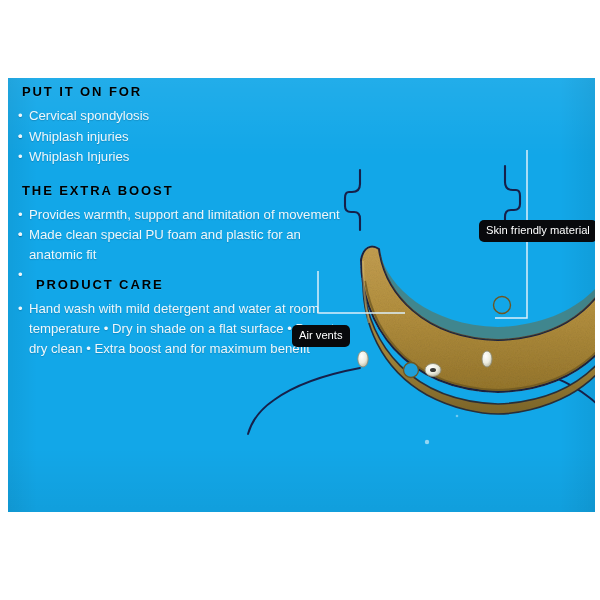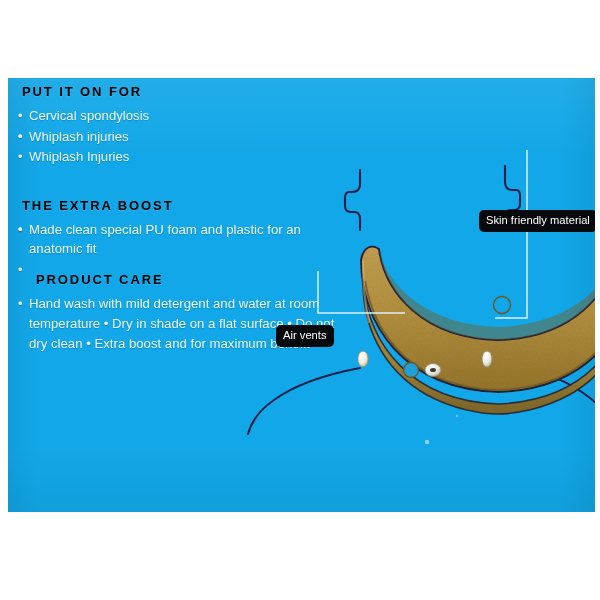--- a/index.html
+++ b/index.html
@@ -48,21 +48,21 @@
   }
 
   .heading {
     color: #000000;
     font-weight: bold;
     font-size: 13px;
     letter-spacing: 1.9px;
     margin: 0 0 7px 6px;
     text-shadow: 0 1px 0 rgba(255,255,255,0.10);
   }
-  .heading.h-boost { margin-top: 31px; }
+  .heading.h-boost { margin-top: 16px; }
   .heading.h-care  { margin-top: 13px; margin-left: 20px; }
 
   ul.bullets {
     list-style: none;
     margin: 0;
     padding: 0;
   }
   ul.bullets li {
     position: relative;
     color: #eef7fb;
@@ -87,22 +87,22 @@
     position: absolute;
     background: #08090c;
     color: #ffffff;
     font-size: 11.2px;
     line-height: 1;
     padding: 5px 7px 6px 7px;
     border-radius: 5px;
     white-space: nowrap;
     z-index: 9;
   }
-  #badge-skin { left: 471px; top: 132px; }
-  #badge-vent { left: 268px; top: 247px; }
+  #badge-skin { left: 471px; top: 142px; }
+  #badge-vent { left: 284px; top: 247px; }
 
   
   #art {
     position: absolute;
     left: 0; top: 0;
     width: 587px; height: 434px;
     z-index: 5;
   }
 </style>
 </head>
@@ -208,21 +208,21 @@
       <h2 class="heading">PUT IT ON FOR</h2>
       <ul class="bullets">
         <li><span class="dot">•</span><span>Cervical spondylosis</span></li>
         <li><span class="dot">•</span></li>
         <li><span class="dot">•</span><span>Whiplash injuries</span></li>
         <li><span class="dot">•</span><span>Whiplash Injuries</span></li>
       </ul>
 
       <h2 class="heading h-boost">THE EXTRA BOOST</h2>
       <ul class="bullets">
-        <li><span class="dot">•</span></li>
+        <li><span class="dot">•</span><span>Provides warmth, support and limitation of movement</span></li>
         <li><span class="dot">•</span></li>
         <li><span class="dot">•</span><span>Made clean special PU foam and plastic for an anatomic fit</span></li>
         <li><span class="dot">•</span></li>
       </ul>
 
       <h2 class="heading h-care">PRODUCT CARE</h2>
       <ul class="bullets care">
         <li><span class="dot">•</span><span>Hand wash with mild detergent and water at room temperature • Dry in shade on a flat surface • Do not dry clean • Extra boost and for maximum benefit</span></li>
       </ul>
 

